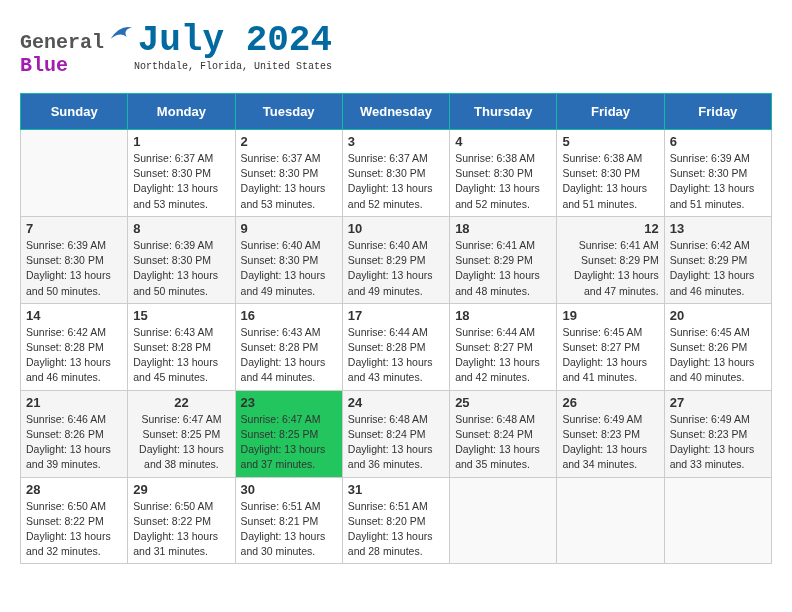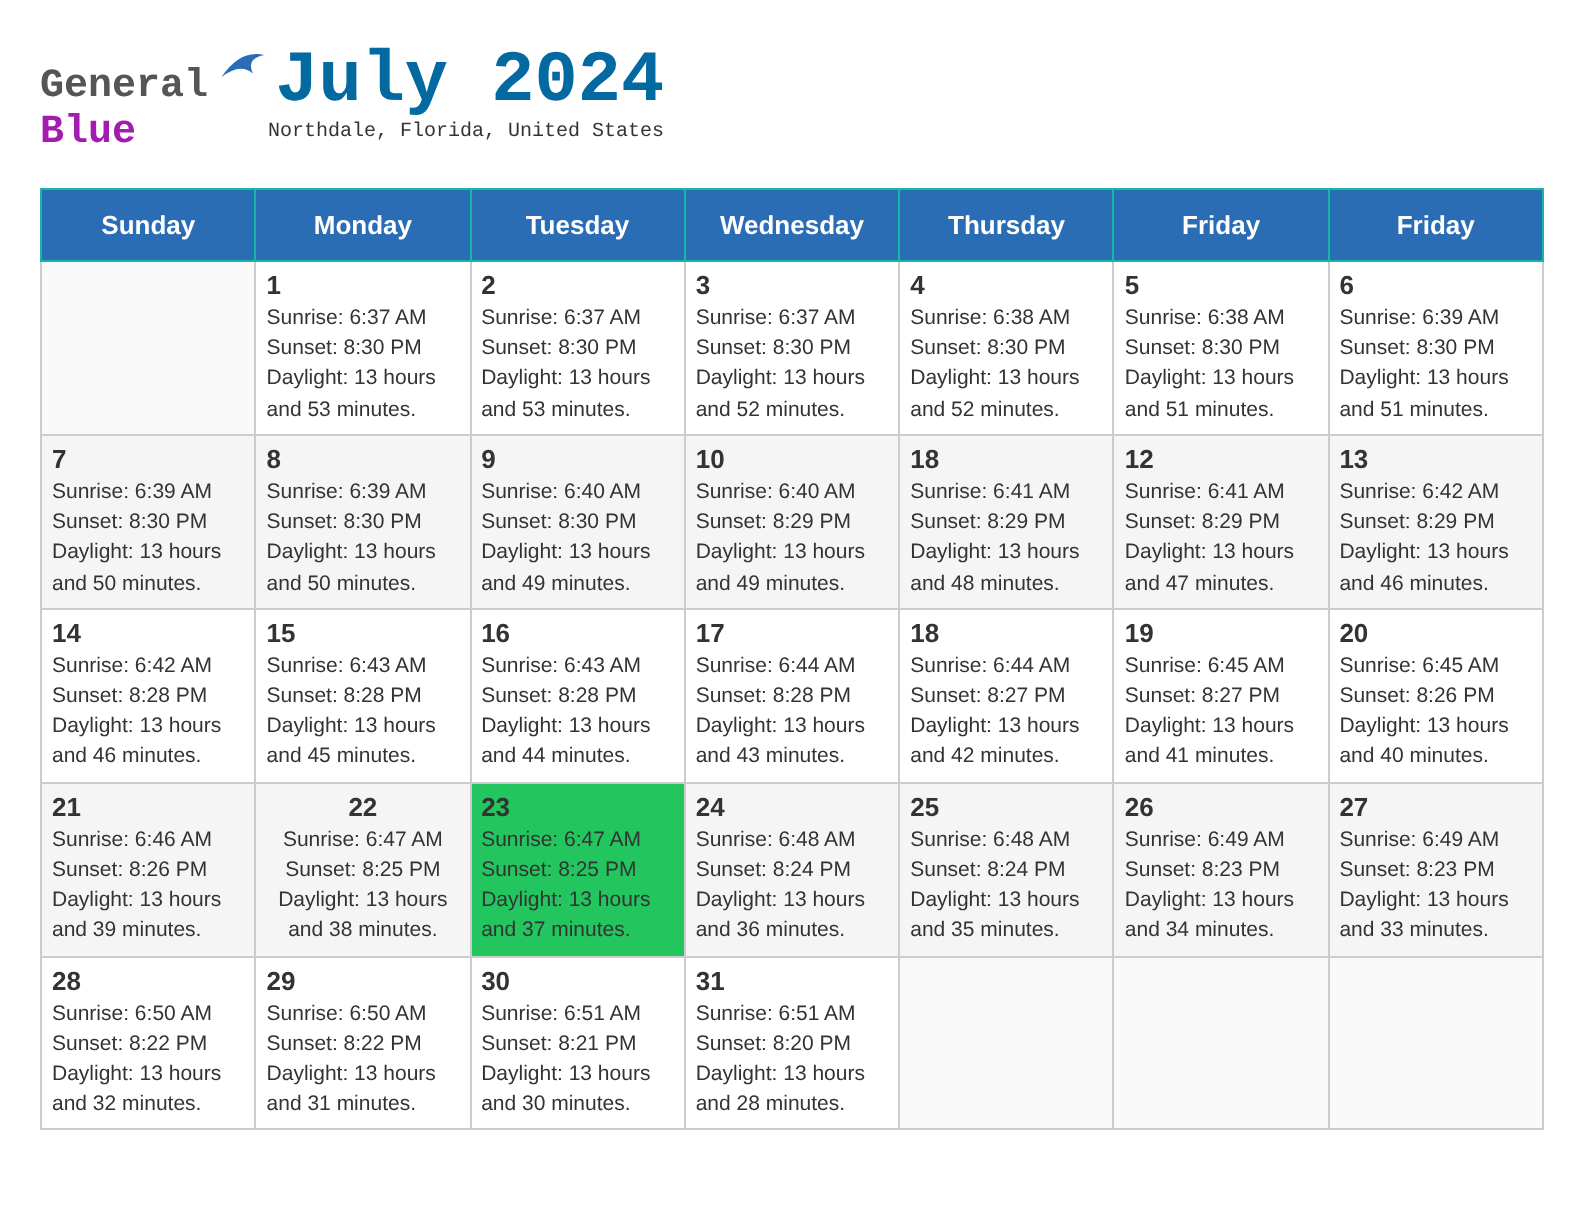--- a/index.html
+++ b/index.html
@@ -172,21 +172,21 @@
           <div class="day-info" style="white-space: pre-line;">Sunrise: 6:40 AM
 Sunset: 8:29 PM
 Daylight: 13 hours and 49 minutes.</div>
         </td>
         <td style="background-color: rgb(245, 245, 245);">
           <span class="day-number">18</span>
           <div class="day-info" style="white-space: pre-line;">Sunrise: 6:41 AM
 Sunset: 8:29 PM
 Daylight: 13 hours and 48 minutes.</div>
         </td>
-        <td style="background-color: rgb(245, 245, 245);">
+        <td style="background-color: rgb(245, 245, 245); text-align: right;">
           <span class="day-number">12</span>
           <div class="day-info" style="white-space: pre-line;">Sunrise: 6:41 AM
 Sunset: 8:29 PM
 Daylight: 13 hours and 47 minutes.</div>
         </td>
         <td style="background-color: rgb(245, 245, 245);">
           <span class="day-number">13</span>
           <div class="day-info" style="white-space: pre-line;">Sunrise: 6:42 AM
 Sunset: 8:29 PM
 Daylight: 13 hours and 46 minutes.</div>

